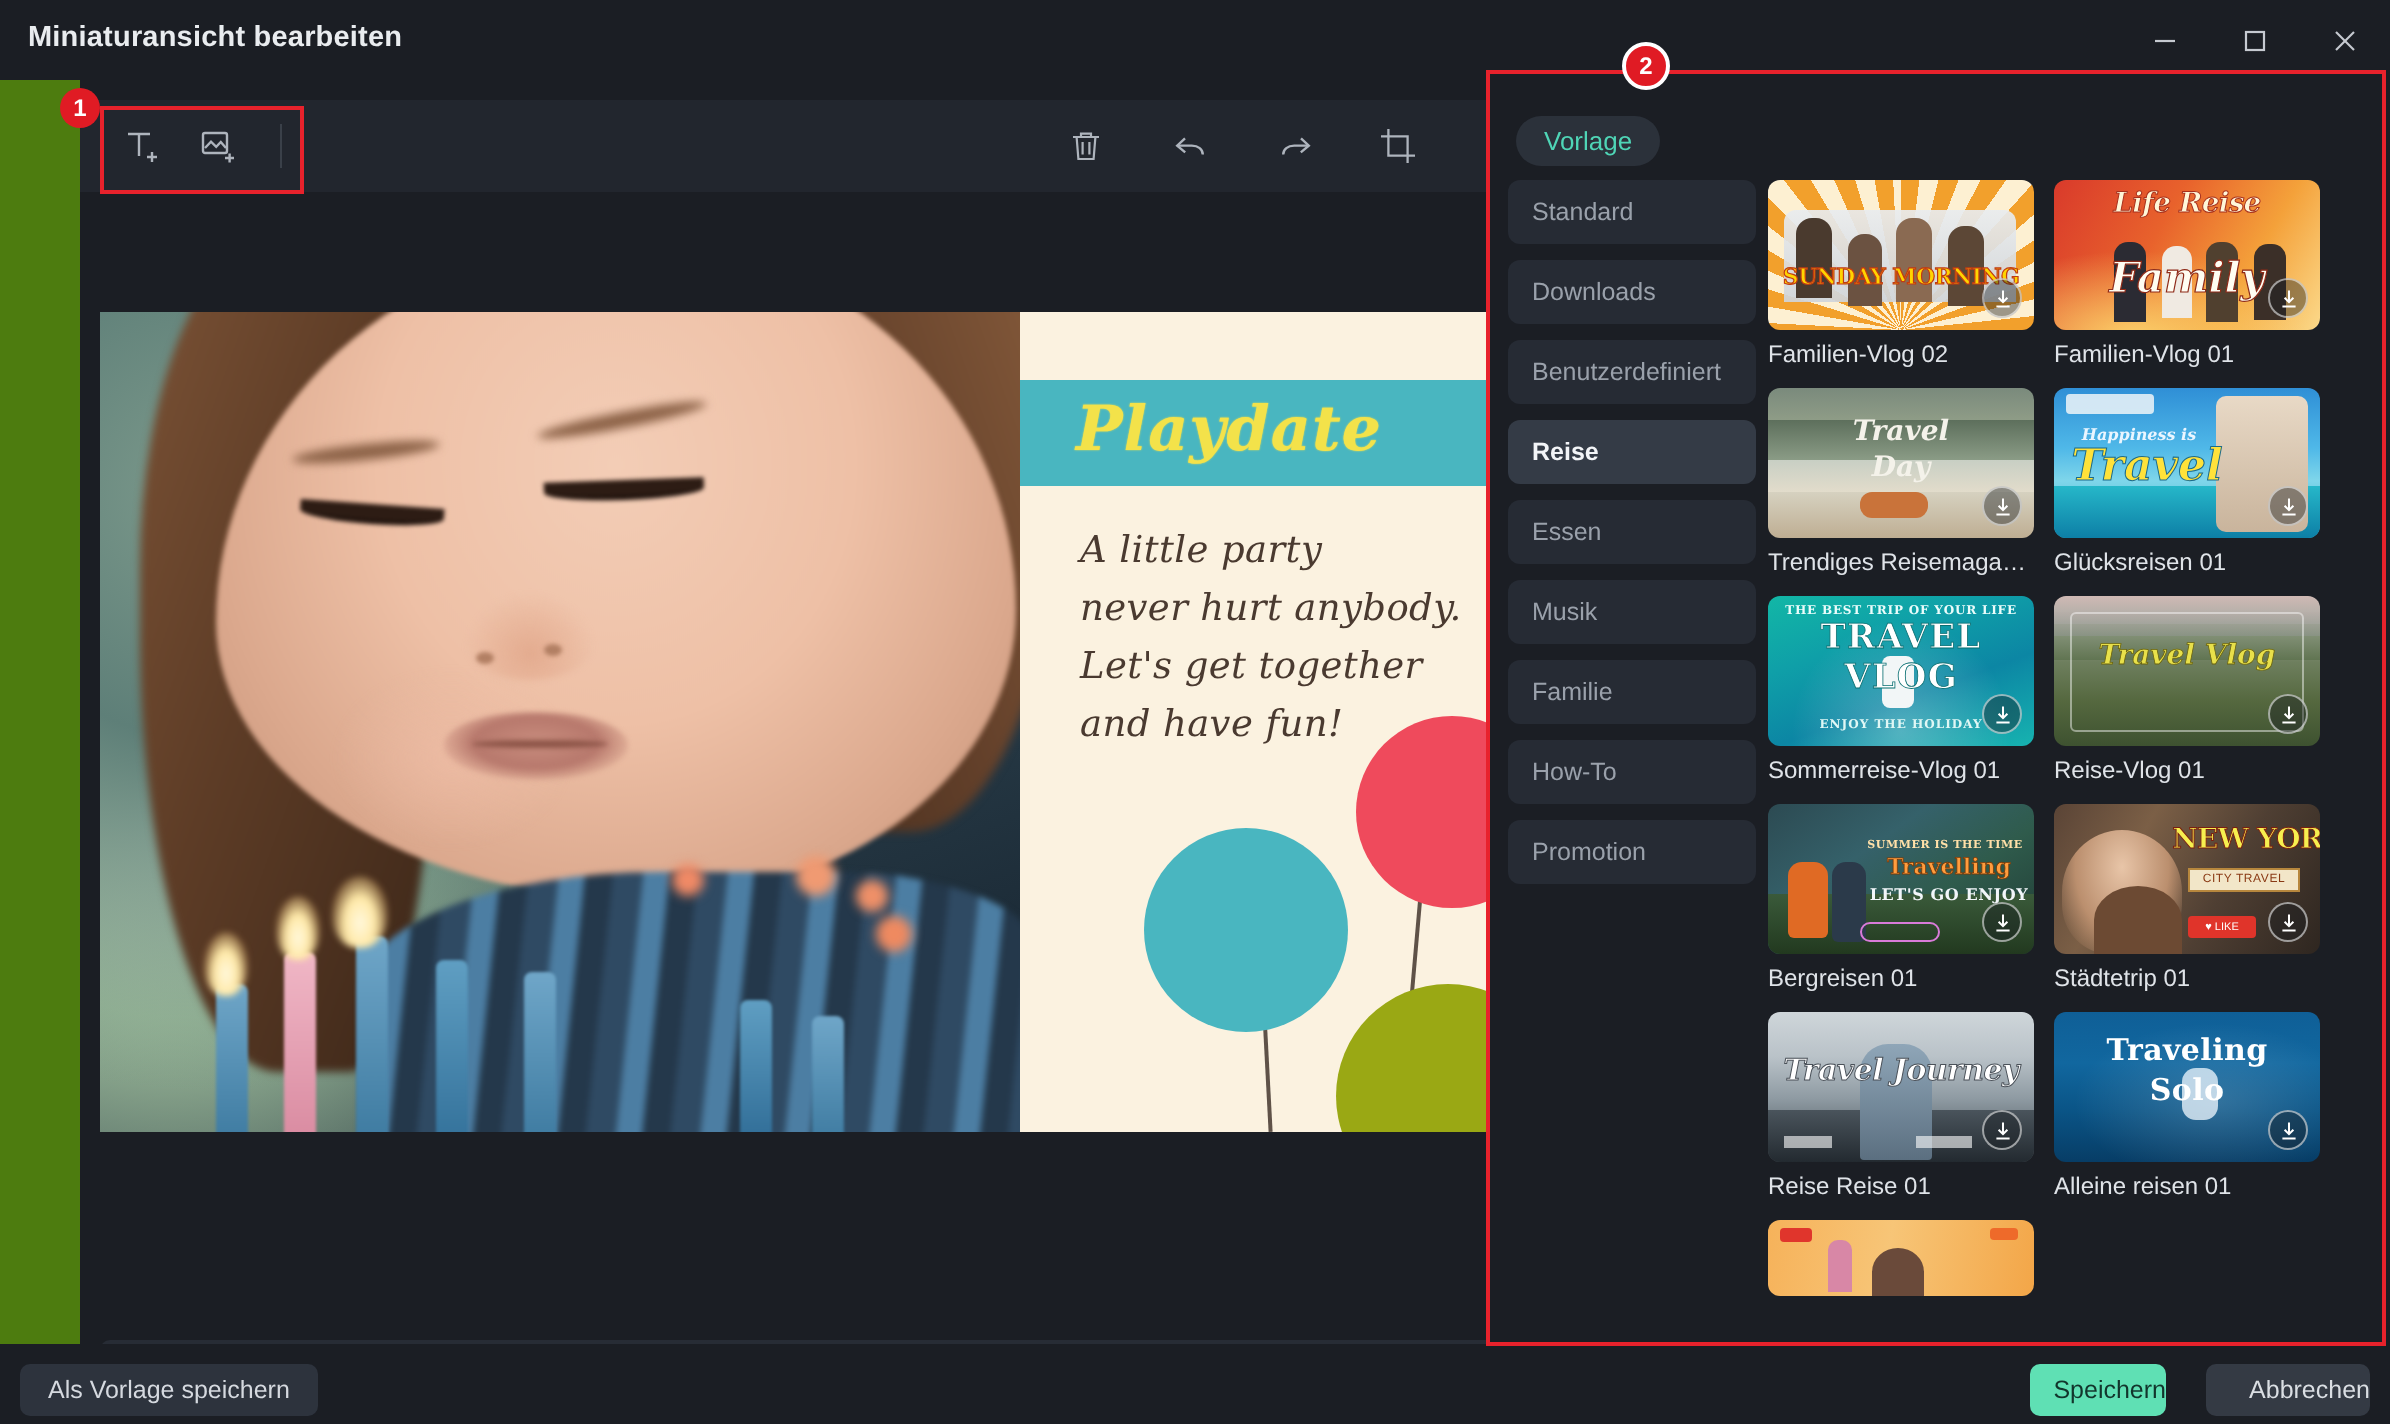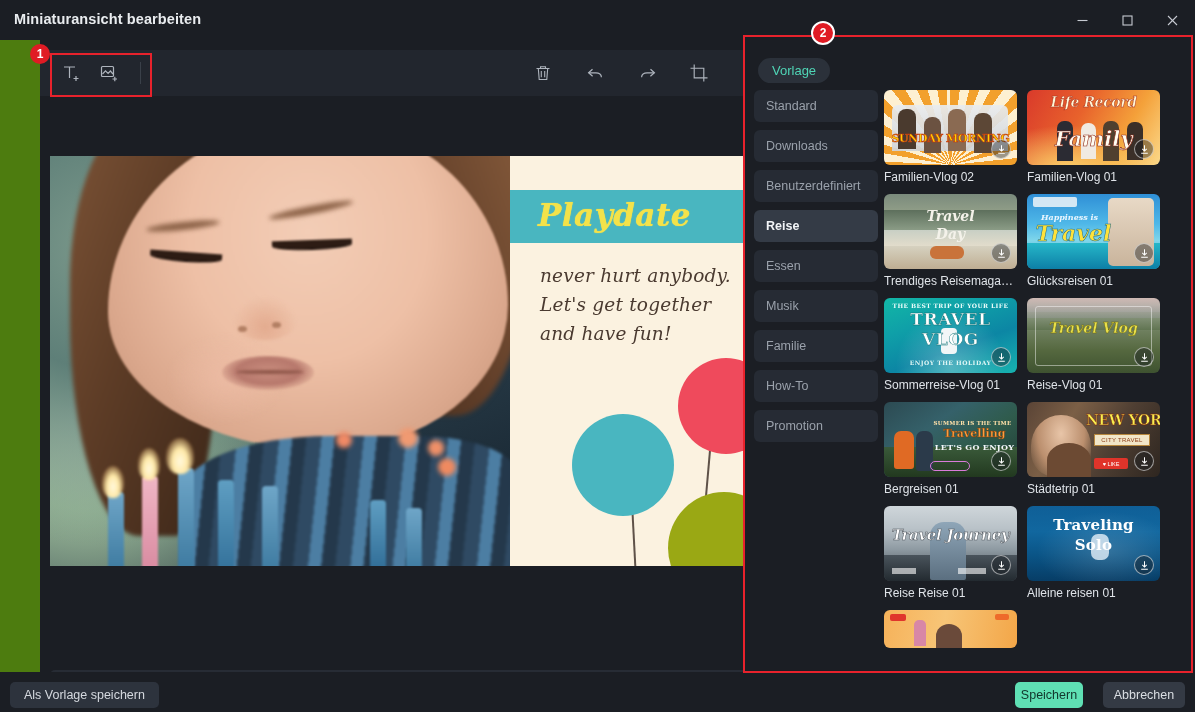--- a/index.html
+++ b/index.html
@@ -209,21 +209,21 @@
     font-family: "DejaVu Serif", serif; font-weight: bold;
   }
 
   
   .footer {
     position: absolute; left: 0; top: 672px; width: 1195px; height: 40px;
     background: #1b1e24;
   }
   .btn {
     position: absolute; height: 26px; padding: 0 14px; border-radius: 5px;
-    display: flex; align-items: center; justify-content: center;
+    display: flex; align-items: center; justify-content: flex-end;
     font-size: 12.5px; cursor: pointer;
   }
   .btn-tpl { left: 10px; top: 682px; background: #2d333d; color: #d5d9df; }
   .btn-save { left: 1015px; top: 682px; background: #5fe0b4; color: #12352c; width: 68px; padding: 0; }
   .btn-cancel { left: 1103px; top: 682px; background: #343a44; color: #dadee3; width: 82px; padding: 0; }
 </style>
 </head>
 <body>
 
 <div class="app">
@@ -339,20 +339,21 @@
         <div class="bokeh" style="left:348px;bottom:118px;width:20px;height:20px;background:#f09a72;"></div>
         <div class="bokeh" style="left:378px;bottom:110px;width:16px;height:16px;background:#ef9068;"></div>
         <div class="bokeh" style="left:388px;bottom:90px;width:18px;height:18px;background:#ef8a60;"></div>
       </div>
 
       <div class="card">
         <div class="ribbon">
           <span class="ribbon-text">Playdate</span>
         </div>
         <div class="card-body">
+          <div>A little party</div>
           <div>never hurt anybody.</div>
           <div>Let's get together</div>
           <div>and have fun!</div>
         </div>
         <div class="bstring" style="left:198px;top:266px;height:80px;transform:rotate(5deg);"></div>
         <div class="bstring" style="left:122px;top:322px;height:88px;transform:rotate(-3deg);"></div>
         <div class="balloon" style="left:158px;top:336px;width:112px;height:112px;background:#9aa814;"></div>
         <div class="balloon" style="left:168px;top:202px;width:96px;height:96px;background:#ef4a5c;"></div>
         <div class="balloon" style="left:62px;top:258px;width:102px;height:102px;background:#49b6c0;"></div>
       </div>
@@ -420,21 +421,21 @@
           <div class="thumb-label">Familien-Vlog 02</div>
         </div>
 
         <div class="tile">
           <div class="thumb" style="background:linear-gradient(120deg,#d93a2b 0%,#e8622c 38%,#f4a13a 70%,#fbd98a 100%);">
             <div style="position:absolute;left:0;bottom:0;width:100%;height:40px;background:radial-gradient(ellipse at 30% 110%, #fbd06a 0%, rgba(251,208,106,0) 70%);"></div>
             <div style="position:absolute;left:30px;bottom:4px;width:16px;height:40px;background:#2b2b33;border-radius:7px 7px 0 0;"></div>
             <div style="position:absolute;left:54px;bottom:6px;width:15px;height:36px;background:#f0eae2;border-radius:7px 7px 0 0;"></div>
             <div style="position:absolute;left:76px;bottom:4px;width:16px;height:40px;background:#50402f;border-radius:7px 7px 0 0;"></div>
             <div style="position:absolute;left:100px;bottom:5px;width:16px;height:38px;background:#3b2f28;border-radius:7px 7px 0 0;"></div>
-            <div class="thumb-txt" style="top:4px;font-size:14px;font-style:italic;color:#fff7d8;-webkit-text-stroke:.5px #a8301c;letter-spacing:-.4px;">Life Record</div>
+            <div class="thumb-txt" style="top:4px;font-size:14px;font-style:italic;color:#fff7d8;-webkit-text-stroke:.5px #a8301c;letter-spacing:-.4px;">Life Reise</div>
             <div class="thumb-txt" style="top:36px;font-size:21px;font-style:italic;color:#fffdf2;-webkit-text-stroke:.6px #8e2a18;">Family</div>
             <div class="dl">
               <svg width="11" height="11" viewBox="0 0 12 12" fill="none" stroke="#fff" stroke-width="1.1">
                   <path d="M6 1.4v6.1"></path>
                   <path d="M3.6 5.3L6 7.7l2.4-2.4"></path>
                   <path d="M2.4 10.1h7.2"></path>
                 </svg>
             </div>
           </div>
           <div class="thumb-label">Familien-Vlog 01</div>

